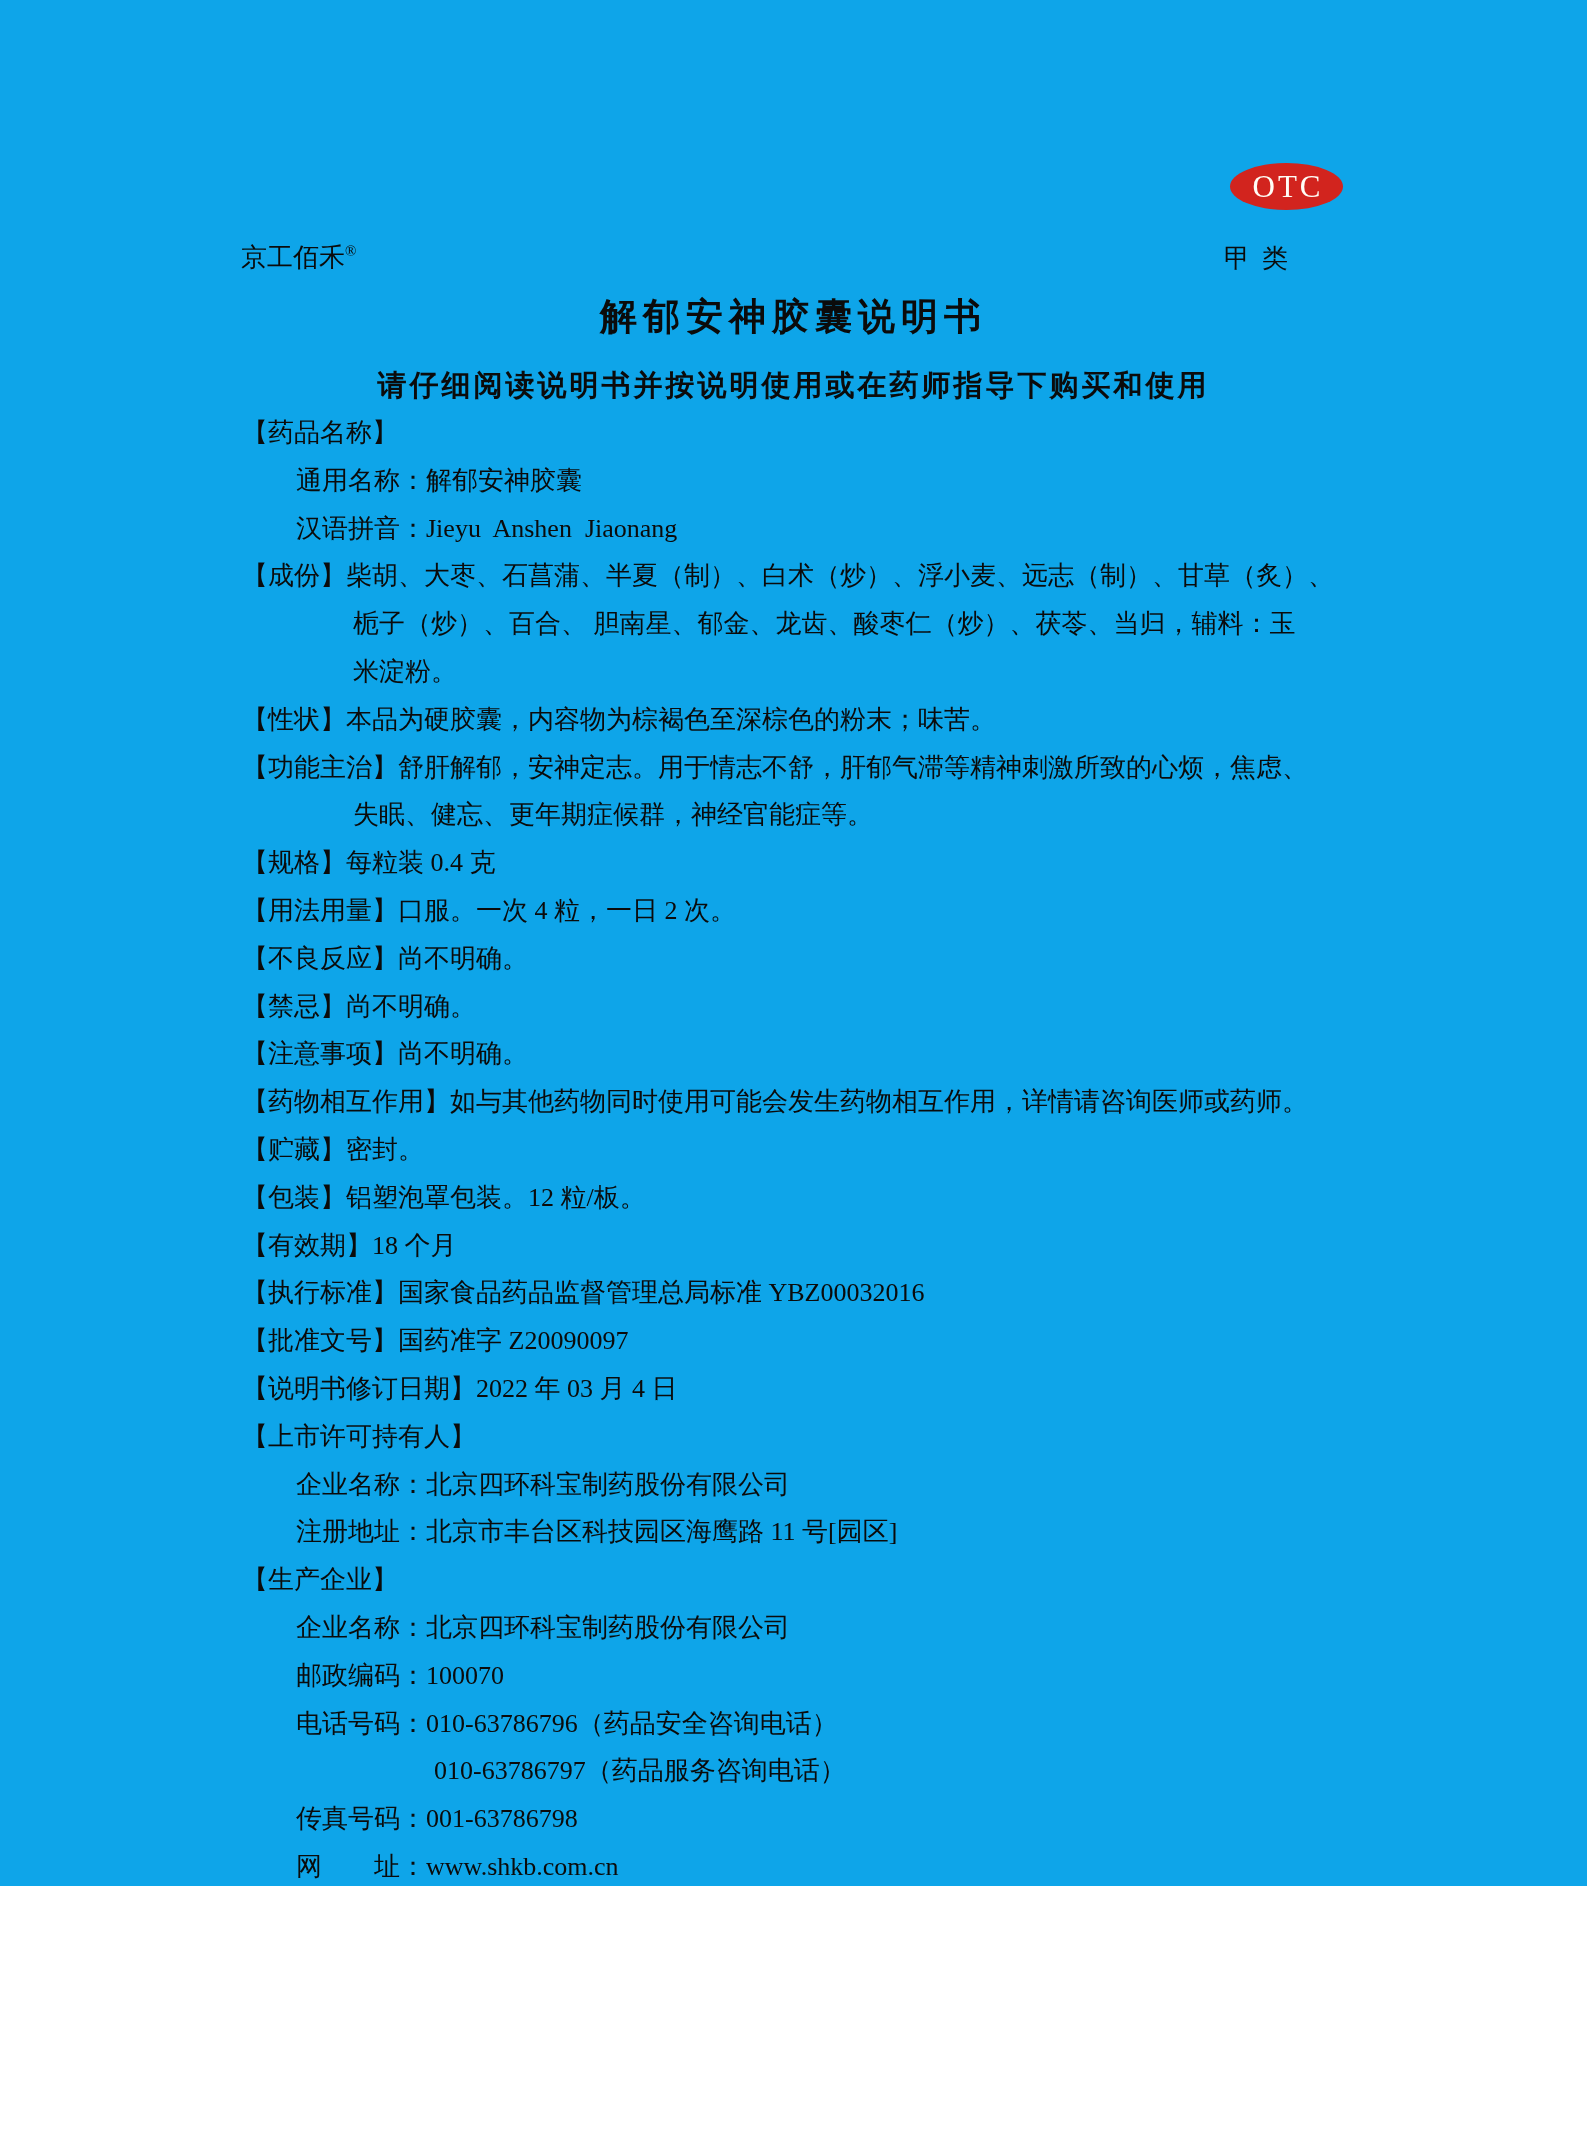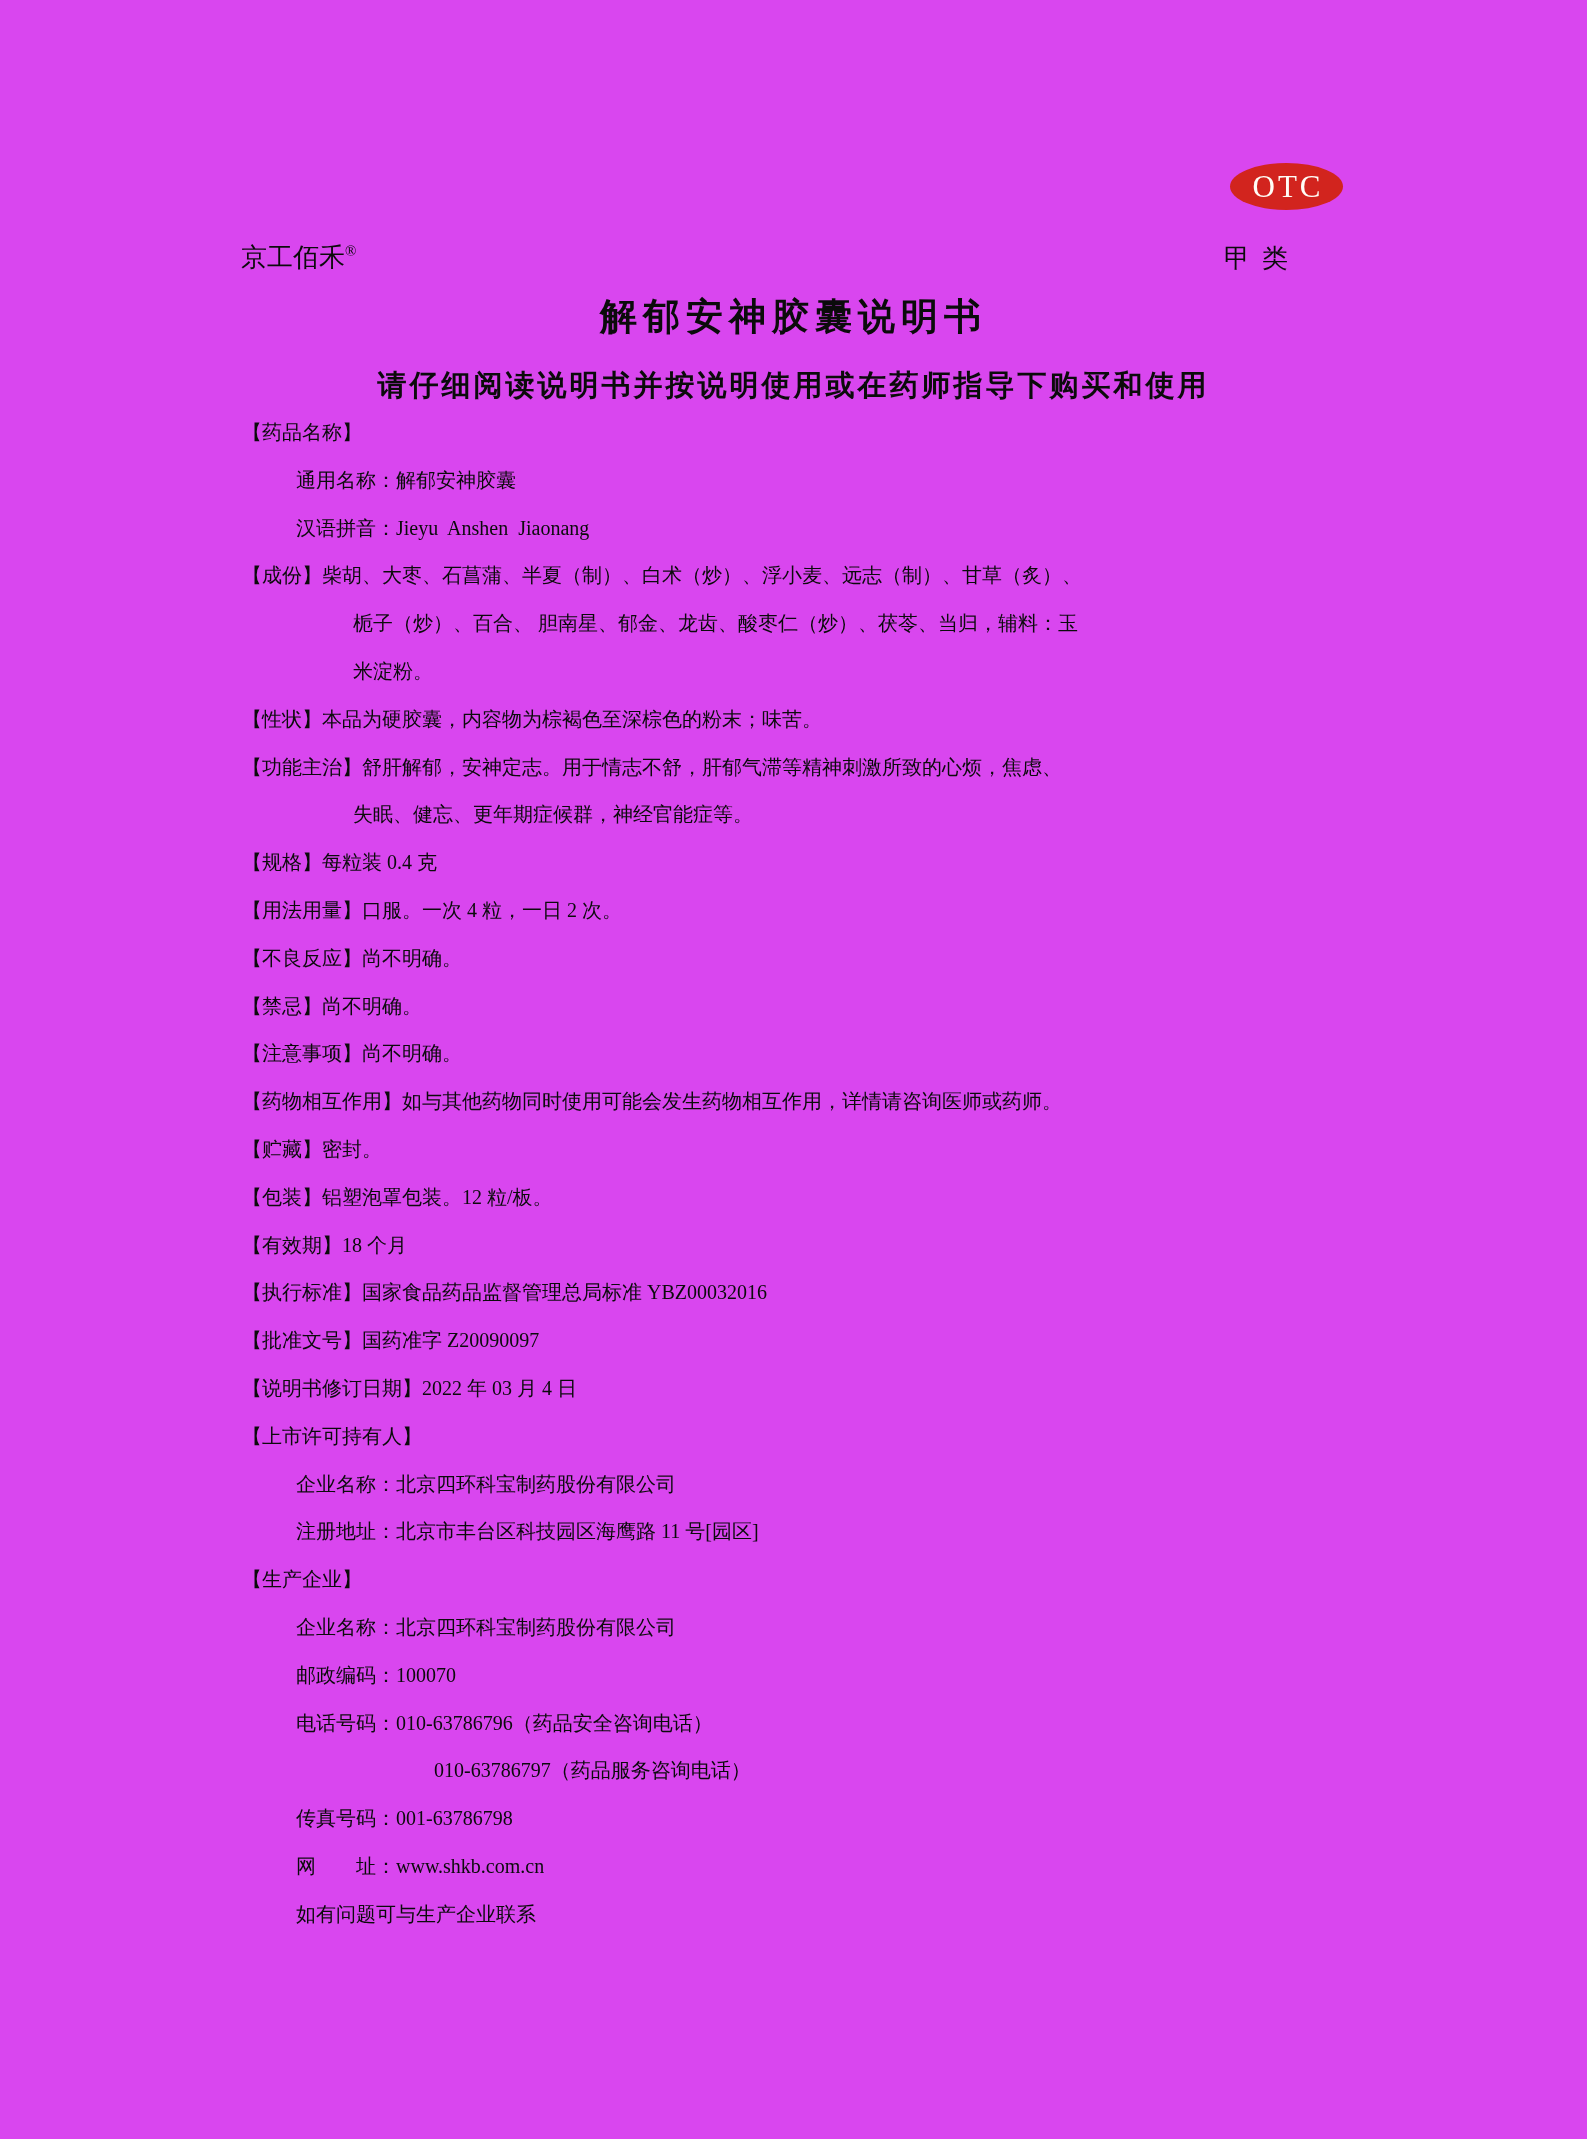--- a/index.html
+++ b/index.html
@@ -3,22 +3,22 @@
 <meta charset="utf-8">
 <style>
   html, body {
     margin: 0;
     padding: 0;
     background: #ffffff;
   }
   .page {
     position: relative;
     width: 1587px;
-    height: 2139px;
-    background: #d946ef;
+    height: 1886px;
+    background: #0ea5e9;
     font-family: "Liberation Serif", "DejaVu Serif", serif;
     color: #0b0b0b;
     overflow: hidden;
   }
   .otc-badge {
     position: absolute;
     left: 1230px;
     top: 163px;
     width: 113px;
     height: 47px;
@@ -82,21 +82,21 @@
     line-height: 1.3;
     white-space: pre;
   }
   .body-text {
     position: absolute;
     left: 242px;
     top: 409px;
     width: 1140px;
   }
   .line {
-    font-size: 20px;
+    font-size: 26px;
     line-height: 47.8px;
     height: 47.8px;
     white-space: pre-wrap;
     overflow: visible;
   }
   .ind-0 { padding-left: 0; }
   .ind-1 { padding-left: 54px; }
   .ind-2 { padding-left: 111px; }
   .ind-3 { padding-left: 192px; }
 </style>

